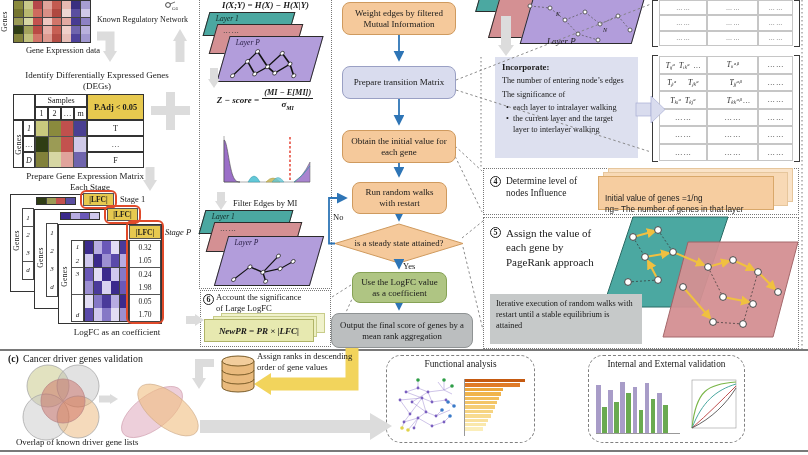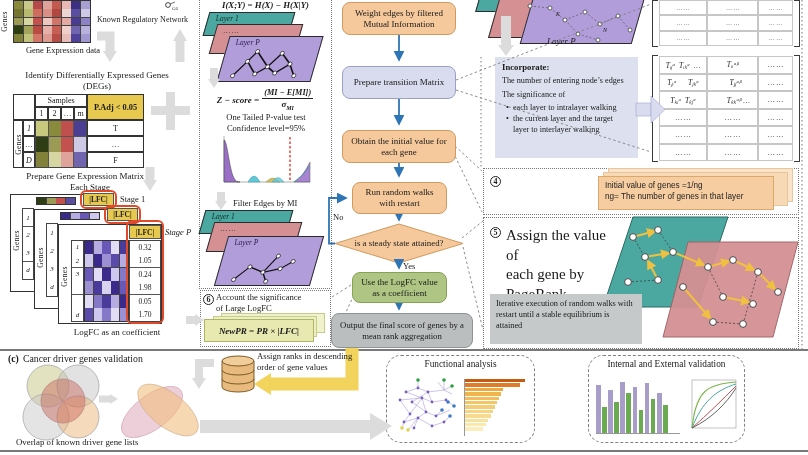--- a/index.html
+++ b/index.html
@@ -342,24 +342,20 @@
     </svg>
   </div>
 
   <div class="abs" style="left:199px;top:88px;width:132px;display:flex;align-items:center;justify-content:center;gap:3px;font-weight:bold;font-style:italic;font-size:9px;z-index:2">
     <span>Z − score =</span>
     <span style="display:inline-flex;flex-direction:column;align-items:center;line-height:1.15">
       <span style="font-size:8.3px;padding:0 2px;border-bottom:1px solid #222">(MI − E[MI])</span>
       <span><span>σ</span><sub style="font-size:6px">MI</sub></span>
     </span>
   </div>
-  <div class="abs" style="left:202px;top:112px;width:128px;text-align:center;font-size:8.5px;line-height:1.3">
-    <div>One Tailed P-value test</div>
-    <div>Confidence level=95%</div>
-  </div>
 
   <svg class="abs" style="left:210px;top:132px;width:104px;height:58px" viewBox="0 0 104 58">
     <rect x="0" y="0" width="104" height="58" fill="#fff"></rect>
     <path d="M14,4 V50 H100" stroke="#999" fill="none" stroke-width="0.8"></path>
     <path d="M14,8 C17,8 19,34 23,44 C25,49 27,50 30,50 L14,50 Z" fill="#9b6fc8" stroke="#444" stroke-width="0.6"></path>
     <path d="M38,50 Q44,38 50,50 Z" fill="#62c8d8" stroke="#3a98a8" stroke-width="0.5"></path>
     <path d="M56,50 Q63,42 70,50 Z" fill="#cfc070" stroke="#a89840" stroke-width="0.5"></path>
     <path d="M62,50 Q68,41 74,50 Z" fill="#62c8d8" opacity="0.8" stroke="#3a98a8" stroke-width="0.5"></path>
     <path d="M84,50 Q92,46 100,30 L100,50 Z" fill="#9b6fc8" opacity="0.85" stroke="#444" stroke-width="0.5"></path>
     <path d="M84,50 Q93,44 100,34" stroke="#3a98a8" fill="none" stroke-width="0.8"></path>
@@ -456,30 +452,34 @@
         <span>each layer to intralayer walking</span>
       </div>
     <div style="display:flex;gap:4px;margin-top:1px;padding-left:4px">
         <span>•</span>
         <span>the current layer and the target layer to interlayer walking</span>
       </div>
   </div>
 
   <div class="dotted" style="left:483px;top:168px;width:316px;height:47px"></div>
   <div class="circ" style="left:490px;top:176px">4</div>
+  <div class="abs" style="left:506px;top:175px;width:100px;font-size:9.5px;line-height:1.3">
+    <div>Determine level of</div>
+    <div>nodes Influence</div>
+  </div>
   <div class="abs" style="left:608px;top:168px;width:185px;height:34px;background:#fae3c8;border:0.7px solid #e6c69c"></div>
   <div class="abs" style="left:603px;top:172px;width:185px;height:34px;background:#f8d9b5;border:0.7px solid #e6c69c"></div>
-  <div class="abs sans" style="left:598px;top:176px;width:176px;height:34px;background:#F6CDA0;border:0.8px solid #d9a86a;padding:3px 6px;font-size:8.2px;line-height:1.4;color:#222">
+  <div class="abs sans" style="left:598px;top:176px;width:176px;height:34px;background:#F6CDA0;border:0.8px solid #d9a86a;padding:16px 6px;font-size:8.2px;line-height:1.4;color:#222">
     <div>Initial value of genes =1/ng</div>
     <div>ng= The number of genes in that layer</div>
   </div>
 
   <div class="dotted" style="left:483px;top:217px;width:316px;height:132px"></div>
   <div class="circ" style="left:490px;top:227px">5</div>
-  <div class="abs" style="left:506px;top:226px;width:105px;font-size:15px;line-height:1.3">
+  <div class="abs" style="left:506px;top:226px;width:105px;font-size:11px;line-height:1.3">
     <div>Assign the value of</div>
     <div>each gene by</div>
     <div>PageRank approach</div>
   </div>
   <svg class="abs" style="left:603px;top:212px;width:198px;height:136px" viewBox="0 0 198 136">
     <defs>
         <marker id="myel" markerWidth="6" markerHeight="6" refX="4" refY="2.5" orient="auto">
           <path d="M0,0L5,2.5L0,5z" fill="#F0C040"></path>
         </marker>
       </defs>

